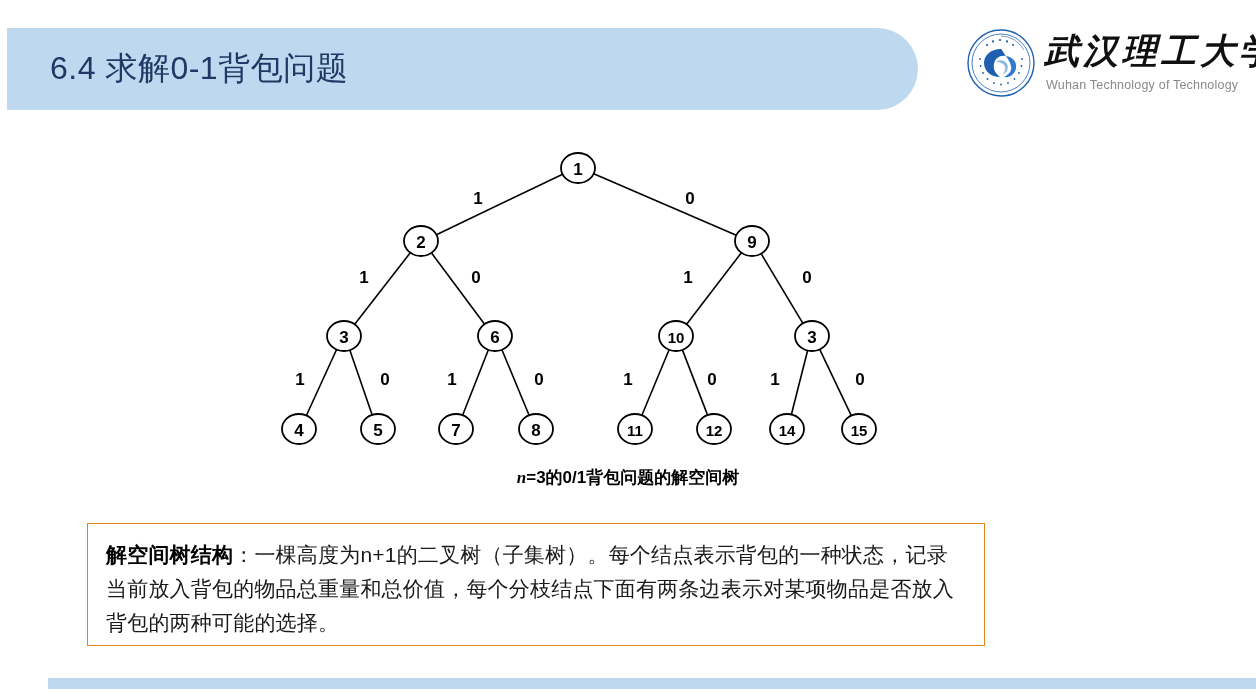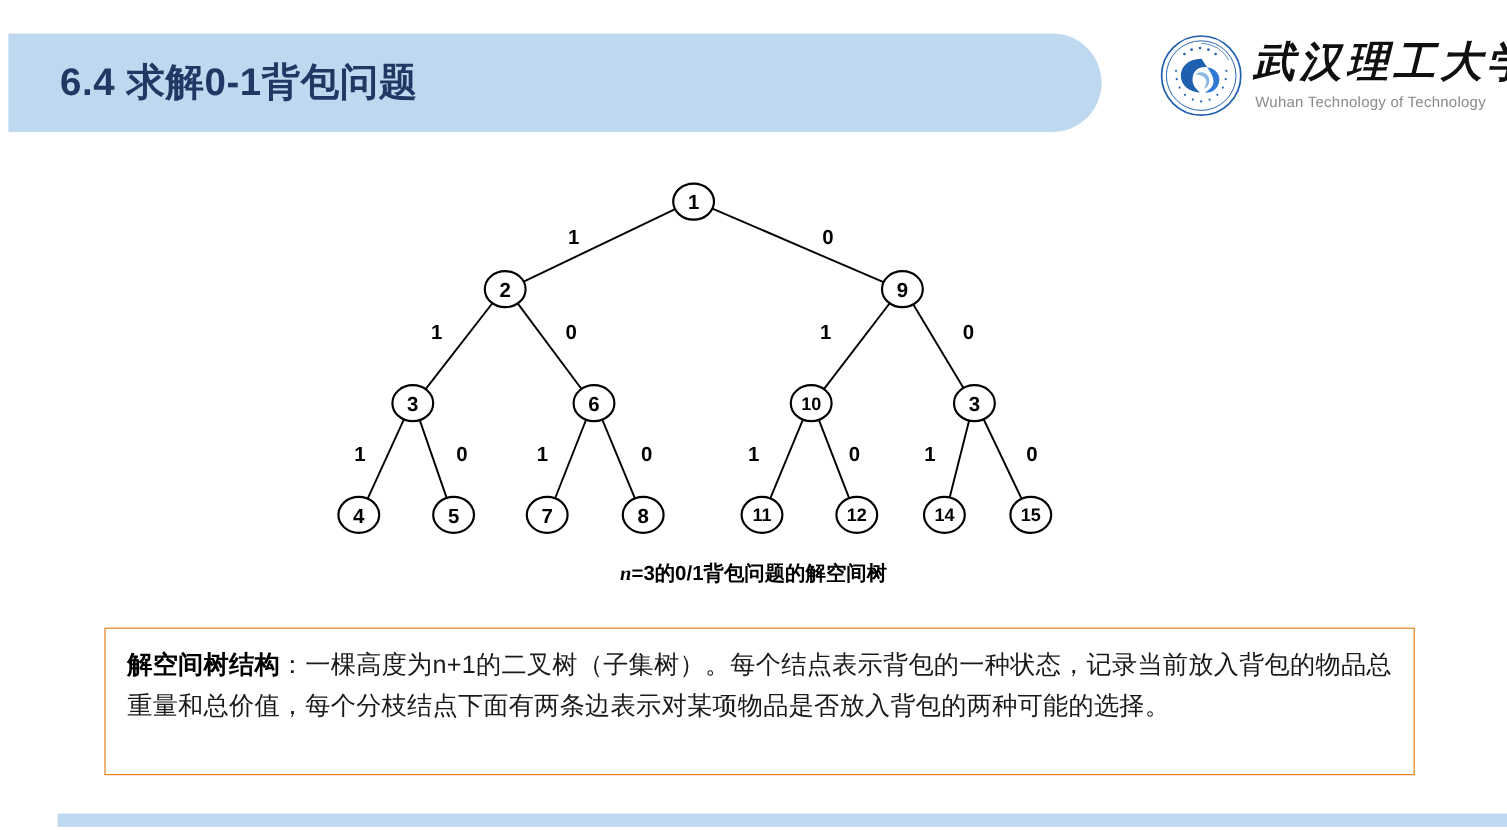--- a/index.html
+++ b/index.html
@@ -23,21 +23,21 @@
     width: 911px;
     height: 82px;
     background: #bed8ef;
     border-radius: 0 48px 48px 0;
   }
   #slide-title {
     position: absolute;
     left: 50px;
     top: 47px;
     font-size: 32px;
-    font-weight: bold;
+    font-weight: normal;
     color: #1f3864;
     letter-spacing: 0.5px;
     white-space: nowrap;
   }
 
   
   #logo-block {
     position: absolute;
     left: 966px;
     top: 26px;
@@ -118,21 +118,21 @@
   #tree-caption .italic-n {
     font-style: italic;
     font-family: "Liberation Serif", "DejaVu Serif", serif;
   }
 
   
   #note-box {
     position: absolute;
     left: 87px;
     top: 523px;
-    width: 1092px;
+    width: 898px;
     height: 123px;
     border: 1.5px solid #e2831e;
     box-sizing: border-box;
     background: #ffffff;
     padding: 14px 16px 10px 18px;
   }
   #note-text {
     font-size: 21px;
     line-height: 34px;
     color: #1a1a1a;

